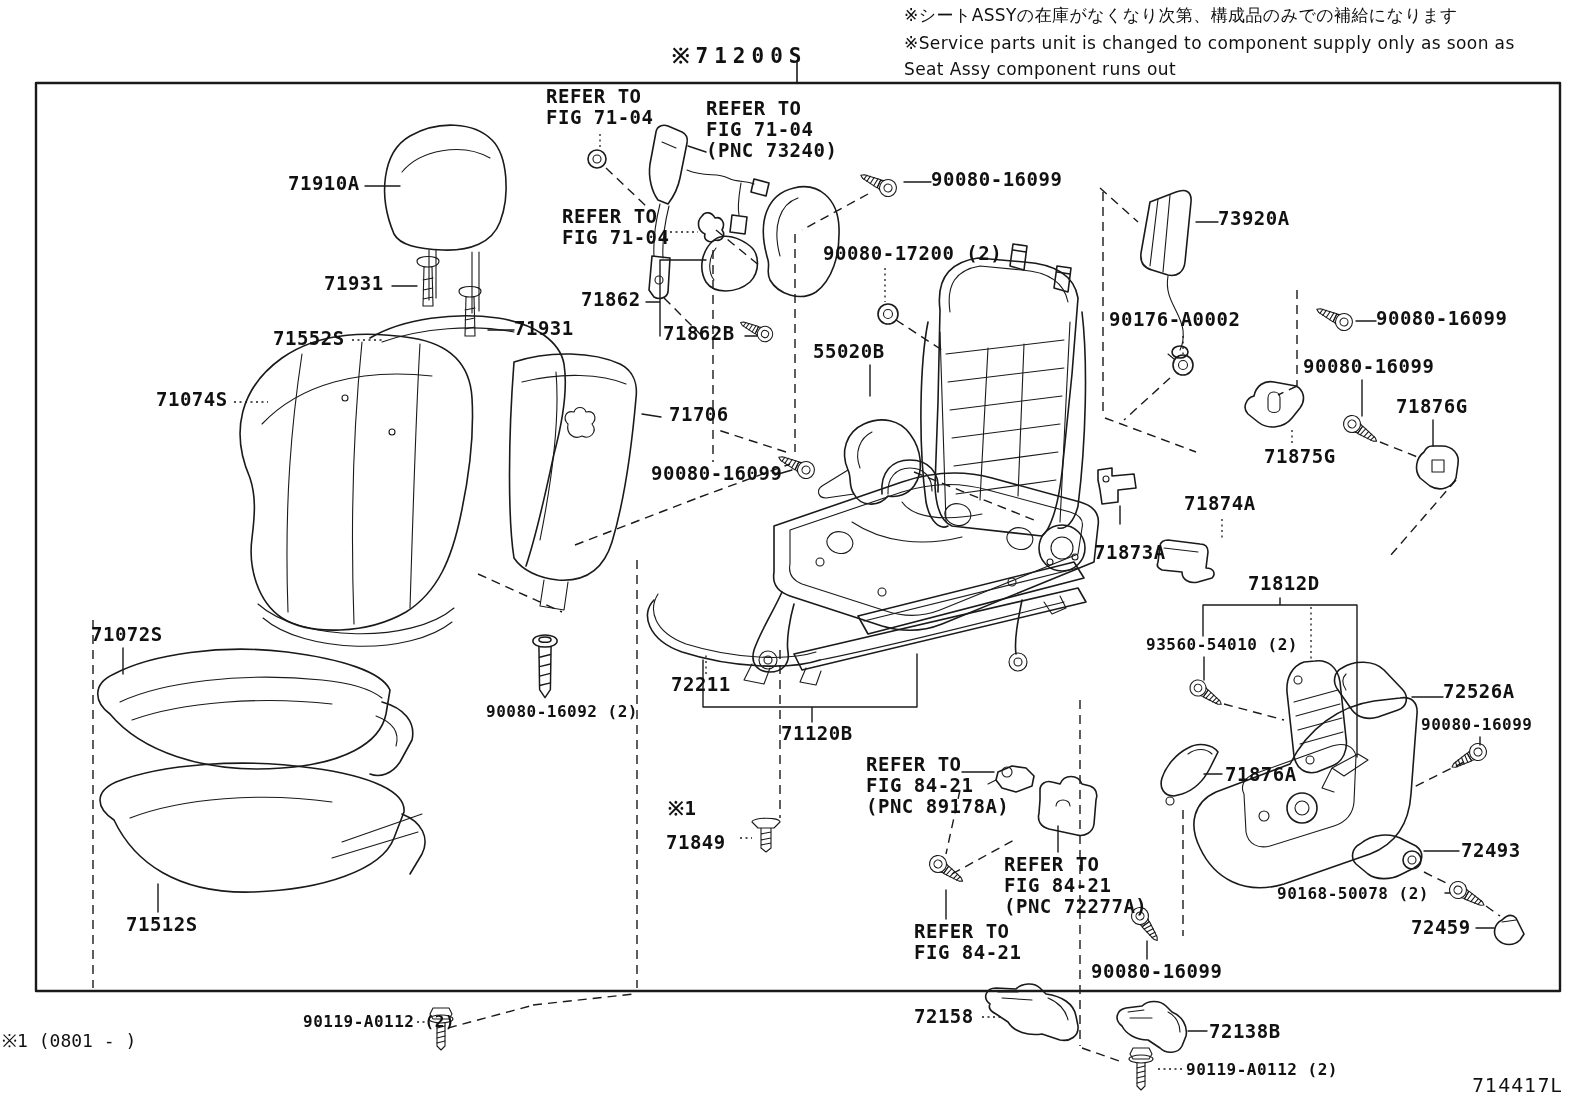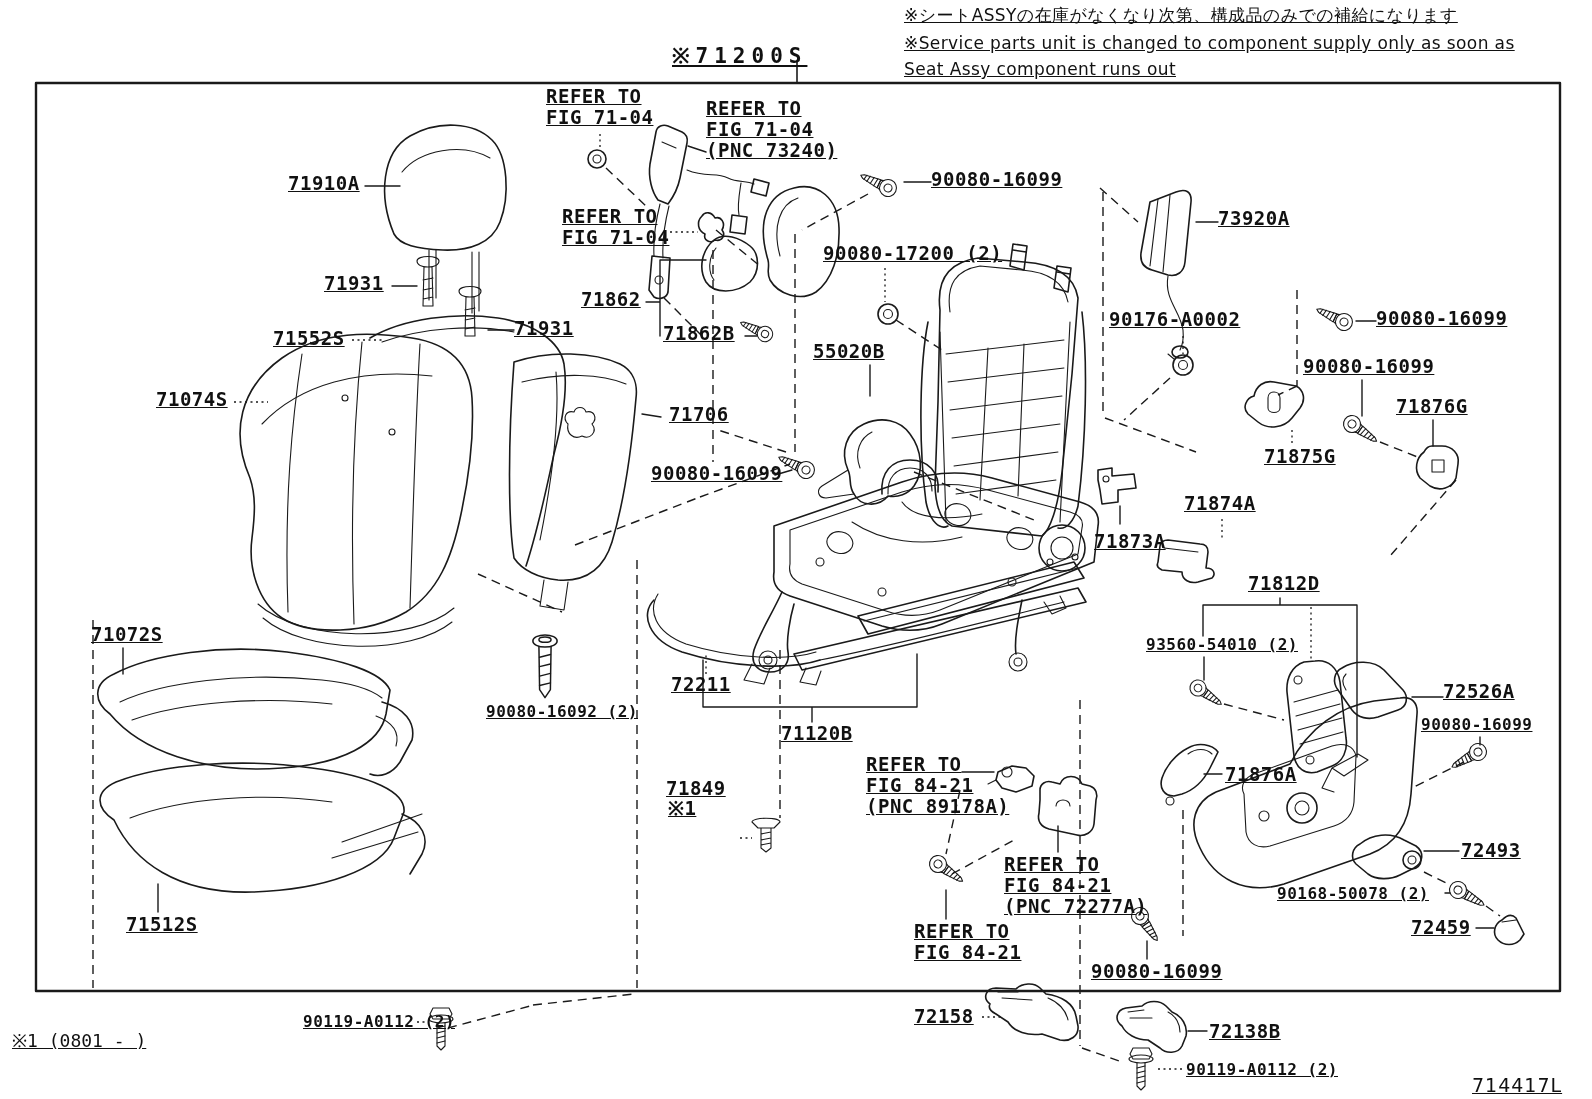--- a/index.html
+++ b/index.html
@@ -5,21 +5,21 @@
   html,body{margin:0;padding:0;background:#ffffff;}
   body{position:relative;width:1592px;height:1099px;overflow:hidden;
        font-family:"DejaVu Sans","Liberation Sans",sans-serif;color:#111;}
   #art{position:absolute;left:0;top:0;width:1592px;height:1099px;}
   .s{fill:none;stroke:#1a1a1a;stroke-width:1.6;stroke-linecap:round;stroke-linejoin:round;}
   .thin{stroke-width:1.1;}
   .bord{stroke-width:2.4;}
   .ld{fill:none;stroke:#1a1a1a;stroke-width:1.4;stroke-linecap:round;}
   .dot{fill:none;stroke:#1a1a1a;stroke-width:1.3;stroke-dasharray:2,3.5;}
   .dash{fill:none;stroke:#1a1a1a;stroke-width:1.4;stroke-dasharray:9,6;}
-  .callout{position:absolute;white-space:pre-line;text-decoration:underline;}
+  .callout{position:absolute;white-space:pre-line;}
   .pn{font:700 19px/21px "DejaVu Sans Mono","Liberation Mono",monospace;letter-spacing:0.5px;}
   .pn-sm{font-size:16px;line-height:18px;}
   .assy{font:700 21px/24px "DejaVu Sans Mono","Liberation Mono",monospace;letter-spacing:6px;margin-left:26px;}
   .note{font:400 17px/26px "DejaVu Sans","Liberation Sans",sans-serif;letter-spacing:0.4px;}
   .foot{font:400 18px/20px "DejaVu Sans Mono","Liberation Mono",monospace;}
   .dno{font:400 19px/20px "DejaVu Sans","Liberation Sans",sans-serif;letter-spacing:1px;}
 </style>
 </head>
 <body>
 
@@ -281,45 +281,45 @@
 <div class="callout pn" style="left:663px;top:323px">71862B</div>
 <div class="callout pn" style="left:813px;top:341px">55020B</div>
 <div class="callout pn" style="left:1109px;top:309px">90176-A0002</div>
 <div class="callout pn" style="left:1376px;top:308px">90080-16099</div>
 <div class="callout pn" style="left:156px;top:389px">71074S</div>
 <div class="callout pn" style="left:669px;top:404px">71706</div>
 <div class="callout pn" style="left:1303px;top:356px">90080-16099</div>
 <div class="callout pn" style="left:1396px;top:396px">71876G</div>
 <div class="callout pn" style="left:651px;top:463px">90080-16099</div>
 <div class="callout pn" style="left:1264px;top:446px">71875G</div>
-<div class="callout pn" style="left:1094px;top:531px">71873A</div>
+<div class="callout pn" style="left:1094px;top:542px">71873A</div>
 <div class="callout pn" style="left:1184px;top:493px">71874A</div>
 <div class="callout pn" style="left:1248px;top:573px">71812D</div>
 <div class="callout pn" style="left:91px;top:624px">71072S</div>
 <div class="callout pn pn-sm" style="left:1146px;top:636px">93560-54010 (2)</div>
 <div class="callout pn" style="left:1443px;top:681px">72526A</div>
 <div class="callout pn pn-sm" style="left:1421px;top:716px">90080-16099</div>
 <div class="callout pn" style="left:671px;top:674px">72211</div>
 <div class="callout pn pn-sm" style="left:486px;top:703px">90080-16092 (2)</div>
 <div class="callout pn" style="left:781px;top:723px">71120B</div>
 <div class="callout pn" style="left:866px;top:754px">REFER TO
 FIG 84-21
 (PNC 89178A)</div>
 <div class="callout pn" style="left:1225px;top:764px">71876A</div>
 <div class="callout pn" style="left:668px;top:798px">※1</div>
-<div class="callout pn" style="left:666px;top:778px">71849</div>
+<div class="callout pn" style="left:666px;top:832px">71849</div>
 <div class="callout pn" style="left:1004px;top:854px">REFER TO
 FIG 84-21
 (PNC 72277A)</div>
 <div class="callout pn" style="left:1461px;top:840px">72493</div>
 <div class="callout pn pn-sm" style="left:1277px;top:885px">90168-50078 (2)</div>
 <div class="callout pn" style="left:126px;top:914px">71512S</div>
 <div class="callout pn" style="left:914px;top:921px">REFER TO
 FIG 84-21</div>
 <div class="callout pn" style="left:1411px;top:917px">72459</div>
 <div class="callout pn" style="left:1091px;top:961px">90080-16099</div>
 <div class="callout pn pn-sm" style="left:303px;top:1013px">90119-A0112 (2)</div>
 <div class="callout pn" style="left:914px;top:1006px">72158</div>
 <div class="callout pn" style="left:1209px;top:1021px">72138B</div>
 <div class="callout pn pn-sm" style="left:1186px;top:1061px">90119-A0112 (2)</div>
 
-<div class="callout foot" style="left:12px;top:1031px">※1 (0801 -      )</div>
+<div class="callout foot" style="left:2px;top:1031px">※1 (0801 -      )</div>
 <div class="callout dno" style="left:1472px;top:1075px">714417L</div>
 
 </body></html>

